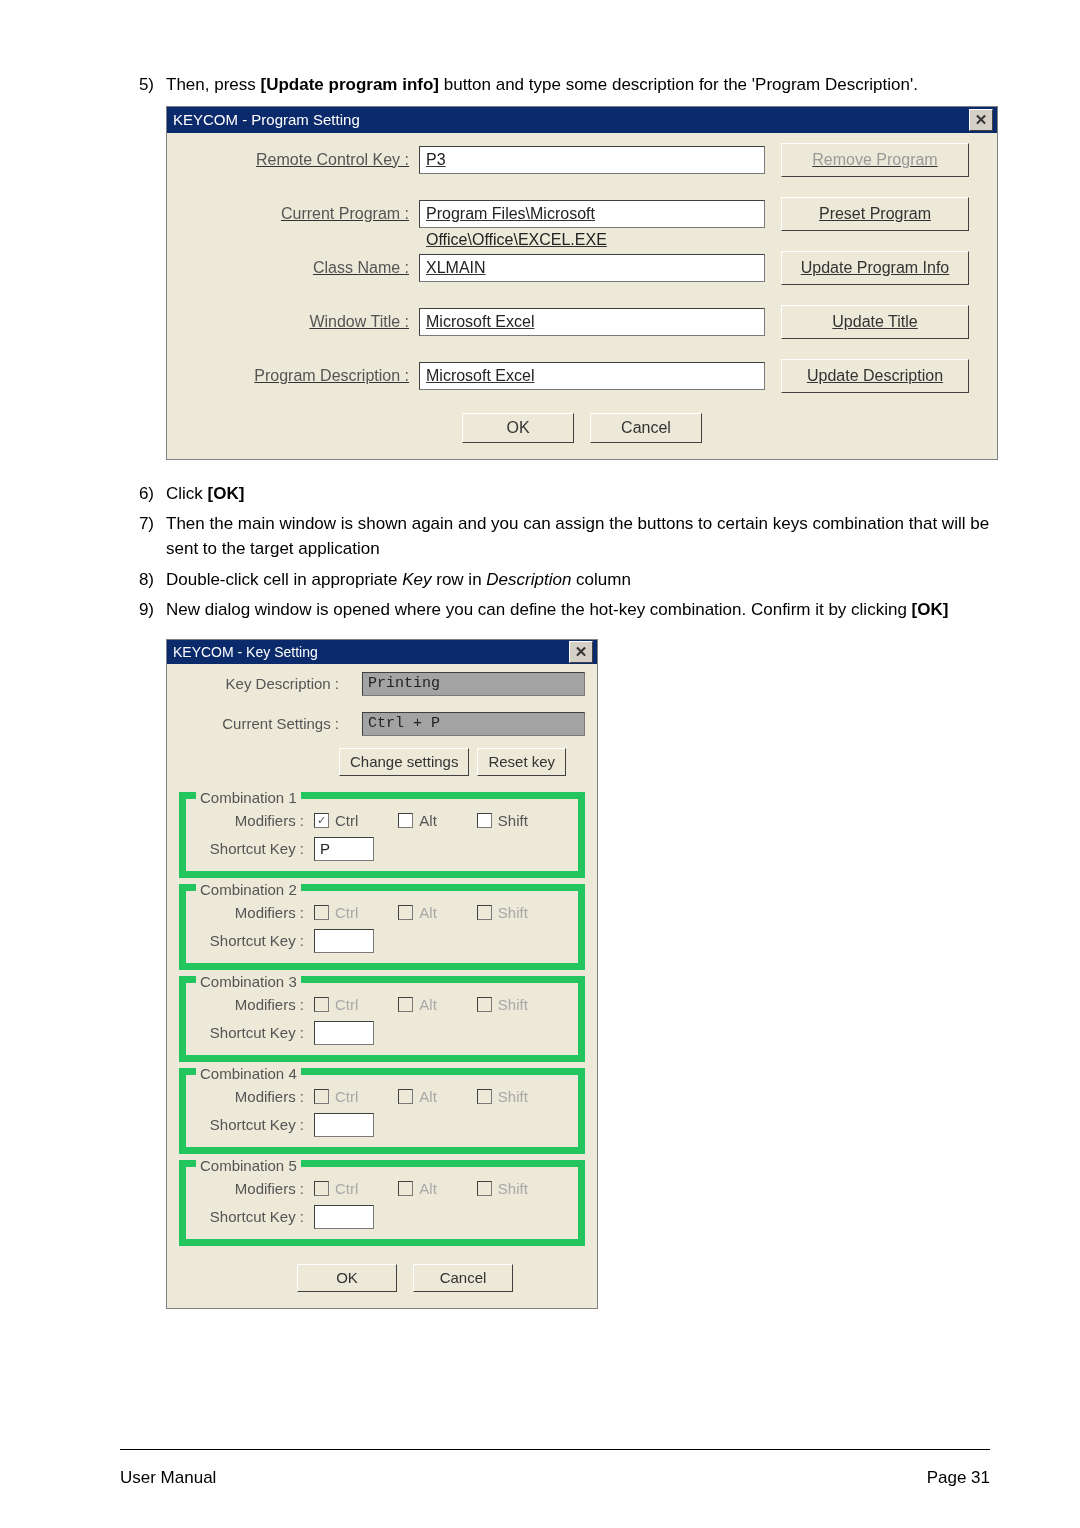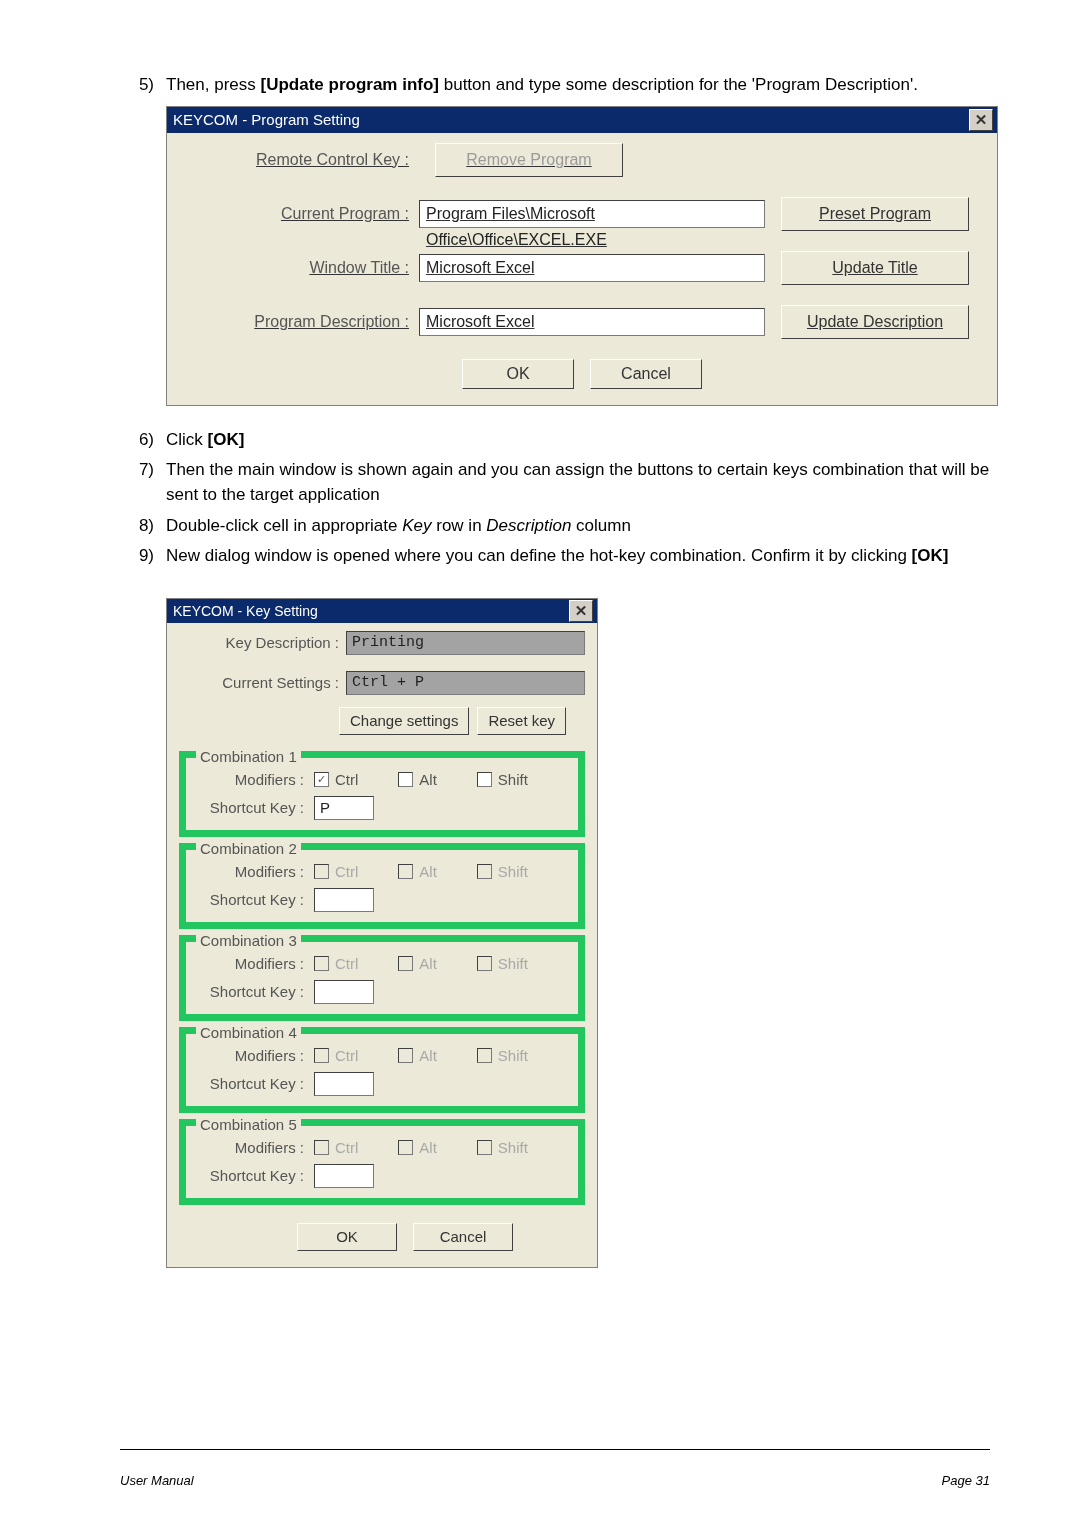--- a/index.html
+++ b/index.html
@@ -19,24 +19,24 @@
   .closebx{width:22px;height:20px;background:#d4d0c8;border:1px solid #fff;border-right-color:#404040;border-bottom-color:#404040;display:flex;align-items:center;justify-content:center;font-weight:700;color:#333;font-size:15px;}
   .dlg .row{display:flex;align-items:center;padding:10px 28px;text-decoration:underline;}
   .dlg .lbl{width:214px;text-align:right;padding-right:10px;color:#555;}
   .inset{border:1px solid #7a7a7a;border-top-color:#404040;border-left-color:#404040;background:#fff;height:26px;line-height:26px;padding:0 6px;flex:1;color:#222;}
   .winbtn{border:1px solid #fff;border-right-color:#404040;border-bottom-color:#404040;background:#ece9d8;height:32px;width:186px;margin-left:16px;display:flex;align-items:center;justify-content:center;color:#333;}
   .winbtn.disabled{color:#9a9a9a;}
   .dlg .btnrow{display:flex;justify-content:center;gap:16px;padding:10px 0 16px;}
   .smallbtn{border:1px solid #fff;border-right-color:#404040;border-bottom-color:#404040;background:#ece9d8;height:28px;width:110px;display:flex;align-items:center;justify-content:center;}
 
   
-  .dlg2{border:1px solid #808080;width:430px;margin:29px 0 0 46px;font-size:15px;color:#333;background:#ece9d8;padding-bottom:10px;}
+  .dlg2{border:1px solid #808080;width:430px;margin:16px 0 0 46px;font-size:15px;color:#333;background:#ece9d8;padding-bottom:10px;}
   .dlg2 .titlebar{background:#0a2a6b;color:#fff;display:flex;align-items:center;justify-content:space-between;height:24px;padding:0 4px 0 6px;font-size:14px;}
   .dlg2 .line{display:flex;align-items:center;padding:8px 12px;}
-  .dlg2 .ll{width:160px;text-align:right;padding-right:7px;color:#555;}
+  .dlg2 .ll{width:160px;text-align:right;padding-right:23px;color:#555;}
   .inset2{border:1px solid #7a7a7a;border-top-color:#404040;border-left-color:#404040;background:#a3a3a3;height:22px;line-height:22px;padding:0 5px;flex:1;color:#222;font-family:Liberation Mono, monospace;}
   .dlg2 .midbtns{display:flex;gap:8px;padding:4px 0 10px 172px;}
   .midbtn{border:1px solid #fff;border-right-color:#404040;border-bottom-color:#404040;background:#ece9d8;height:26px;padding:0 10px;display:flex;align-items:center;justify-content:center;}
   .sel{display:flex;align-items:center;}
   .sel .inset2{width:30px;flex:0 0 30px;}
   .selarr{width:18px;height:22px;border:1px solid #fff;border-right-color:#404040;border-bottom-color:#404040;background:#ece9d8;display:flex;align-items:center;justify-content:center;font-size:11px;}
   .fset{border:7px solid #22c55e;margin:6px 12px;padding:0 10px 10px;}
   .fset .legend{position:relative;top:-10px;background:#ece9d8;display:inline-block;padding:0 4px;color:#555;}
   .fset .frow{display:flex;align-items:center;margin-top:-4px;}
   .fset .flbl{width:108px;text-align:right;padding-right:10px;color:#555;}
@@ -44,21 +44,21 @@
   .cb{display:flex;align-items:center;gap:6px;color:#555;}
   .cb.disabled{color:#a8a8a8;}
   .box{width:13px;height:13px;border:1px solid #7a7a7a;border-top-color:#404040;border-left-color:#404040;background:#fff;display:flex;align-items:center;justify-content:center;font-size:11px;line-height:11px;}
   .box.grayed{background:#ece9d8;}
   .fset .frow2{display:flex;align-items:center;margin-top:8px;}
   .shk{border:1px solid #7a7a7a;border-top-color:#404040;border-left-color:#404040;background:#fff;height:22px;line-height:22px;padding:0 5px;width:48px;color:#222;}
   .dlg2 .btnrow{display:flex;justify-content:flex-start;gap:16px;padding:12px 0 6px 130px;}
 
   
   .rule{border-top:1px solid #000;margin:34px 0 10px;}
-  .footer{display:flex;justify-content:space-between;font-size:13px;position:absolute;left:120px;right:90px;bottom:40px;font-style:italic;}
+  .footer{display:flex;justify-content:space-between;font-size:17px;position:absolute;left:120px;right:90px;bottom:40px;}
 </style>
 </head>
 <body>
 
 <div class="page">
 
   <div class="step">
     <div class="num">5)</div>
     <div class="body">
       <span>Then, press </span><span class="bold">[Update program info]</span><span> button and type some description for the 'Program Description'.</span>
@@ -66,26 +66,32 @@
   </div>
 
   <div class="dlg">
     <div class="titlebar">
       <span>KEYCOM - Program Setting</span>
       <div class="closebx">✕</div>
     </div>
 
     <div class="row">
       <div class="lbl">Remote Control Key :</div>
+      <div class="inset">P3</div>
       <div class="winbtn disabled">Remove Program</div>
     </div>
     <div class="row">
       <div class="lbl">Current Program :</div>
       <div class="inset">Program Files\Microsoft Office\Office\EXCEL.EXE</div>
       <div class="winbtn">Preset Program</div>
+    </div>
+    <div class="row">
+      <div class="lbl">Class Name :</div>
+      <div class="inset">XLMAIN</div>
+      <div class="winbtn">Update Program Info</div>
     </div>
     <div class="row">
       <div class="lbl">Window Title :</div>
       <div class="inset">Microsoft Excel</div>
       <div class="winbtn">Update Title</div>
     </div>
     <div class="row">
       <div class="lbl">Program Description :</div>
       <div class="inset">Microsoft Excel</div>
       <div class="winbtn">Update Description</div>

